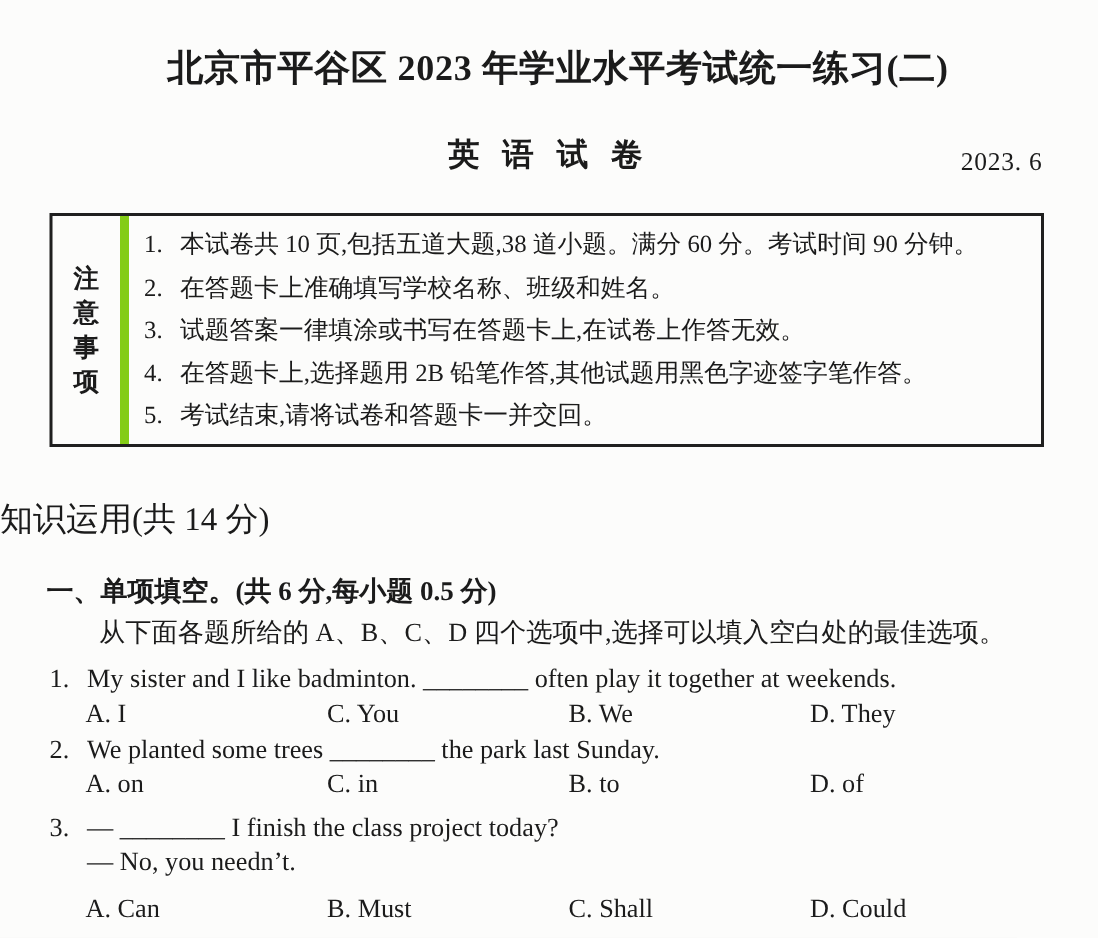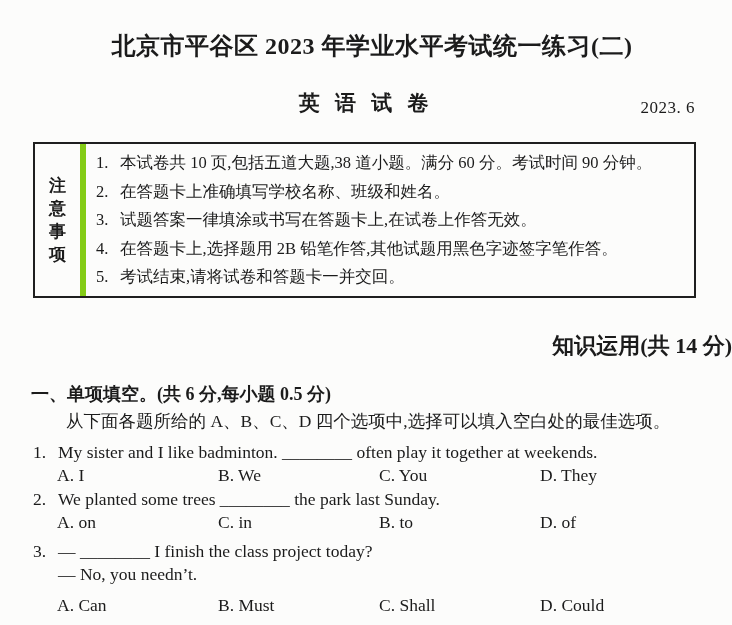--- a/index.html
+++ b/index.html
@@ -79,24 +79,24 @@
     display:flex;
     line-height:28.5px;
     white-space:nowrap;
   }
   .notice-item .num {
     flex:0 0 24px;
   }
   
   .section-title {
     margin-top:33px;
-    text-align:right;
+    text-align:left;
     font-size:22px;
     line-height:29px;
-    font-weight:700;
+    font-weight:400;
   }
   .part-heading {
     margin:24px 0 0 31px;
     font-size:18px;
     line-height:21px;
     font-weight:700;
   }
   .part-instruction {
     margin:6px 28px 0 31px;
     text-indent:2em;
@@ -173,22 +173,22 @@
 
   <div class="questions">
 
     <div class="q-block">
       <div class="q-line">
         <span class="q-num">1.</span>
         <span>My sister and I like badminton. ________ often play it together at weekends.</span>
       </div>
       <div class="q-options">
         <span>A. I</span>
+        <span>C. You</span>
         <span>B. We</span>
-        <span>C. You</span>
         <span>D. They</span>
       </div>
     </div>
 
     <div class="q-block">
       <div class="q-line">
         <span class="q-num">2.</span>
         <span>We planted some trees ________ the park last Sunday.</span>
       </div>
       <div class="q-options">

